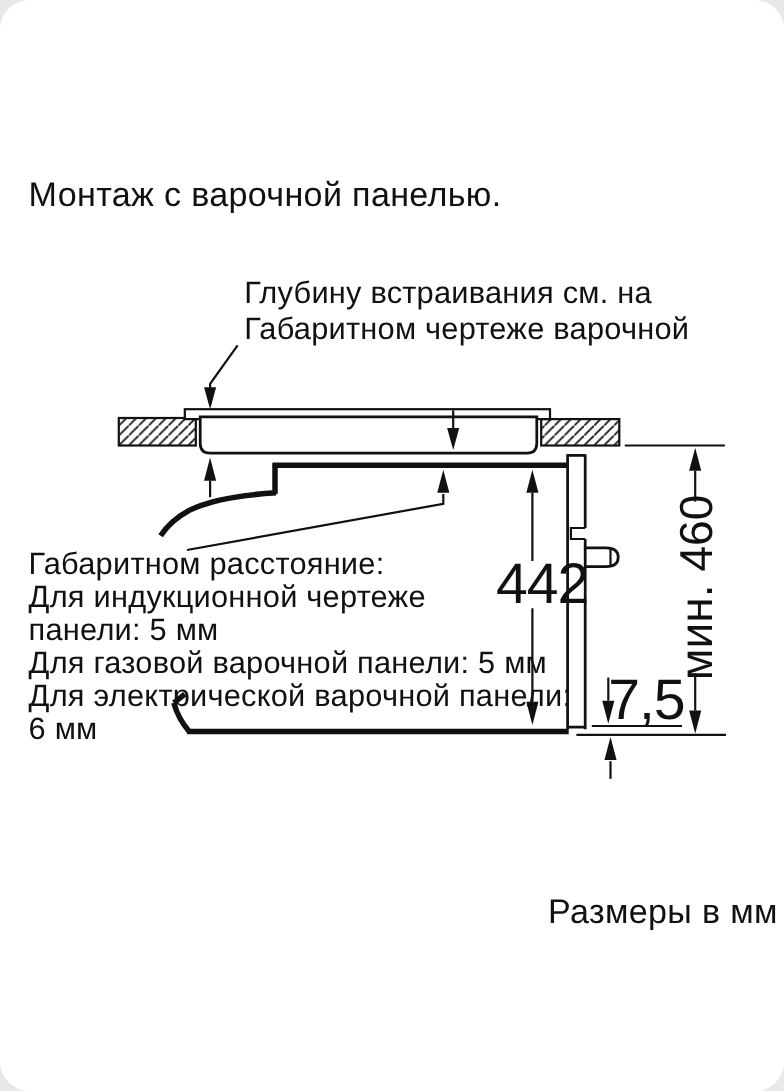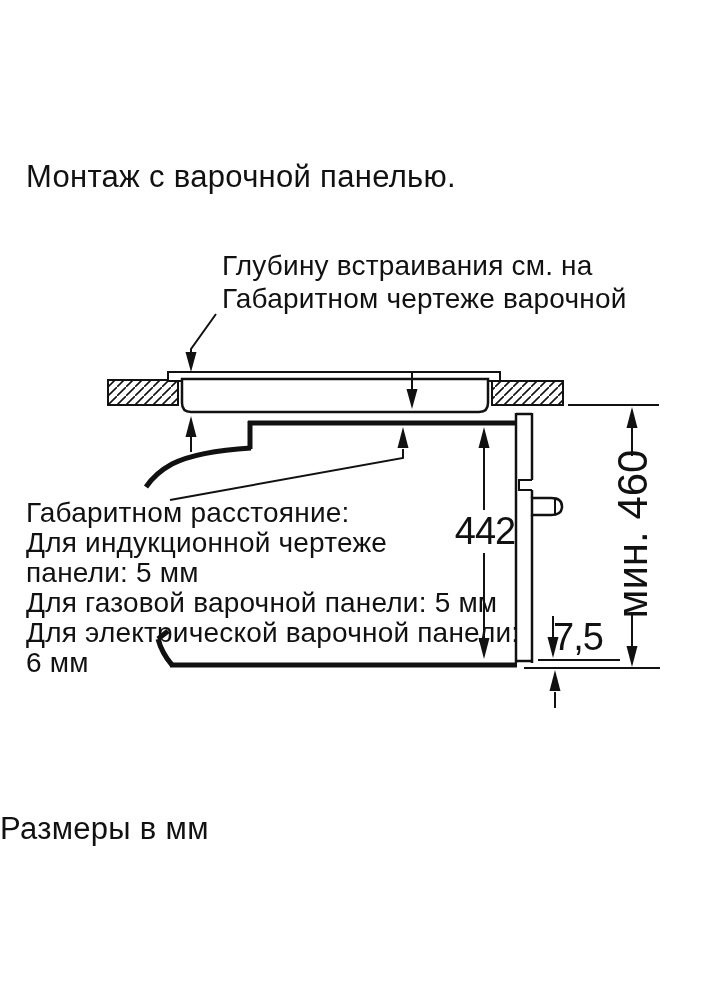--- a/index.html
+++ b/index.html
@@ -4,20 +4,21 @@
 <style>
   html,body{margin:0;padding:0;background:#e8e8e8;}
   .page{
     position:relative;
     width:713px;height:992px;
     background:#ffffff;
     font-family:"Liberation Sans","DejaVu Sans",sans-serif;
     color:#111;
     overflow:hidden;
     margin:0 auto;
+    border-radius:27px;
   }
   .abs{position:absolute;}
   .title{
     left:26px;top:160px;
     font-size:31px;line-height:34px;
     letter-spacing:0.3px;
     white-space:nowrap;
   }
   .depth-note{
     left:222px;top:249px;
@@ -25,35 +26,35 @@
     letter-spacing:0.2px;
     white-space:nowrap;
   }
   .clearance-note{
     left:26px;top:498px;
     font-size:28px;line-height:30px;
     letter-spacing:0.2px;
     white-space:nowrap;
   }
   .dim{
-    font-size:38px;line-height:38px;
+    font-size:52px;line-height:38px;
     letter-spacing:-1px;
     white-space:nowrap;
   }
   .dim-442{left:451px;top:512px;width:68px;text-align:center;}
   .dim-75{left:553px;top:618px;}
   .dim-460{
     left:633px;top:534px;
     font-size:42px;line-height:42px;letter-spacing:0;
     transform:translate(-50%,-50%) rotate(-90deg);
     white-space:nowrap;
   }
   .units{
     left:0;top:812px;width:707px;
-    text-align:left;
+    text-align:right;
     font-size:31px;line-height:34px;
     letter-spacing:0.3px;
     white-space:nowrap;
   }
   svg{position:absolute;left:0;top:0;}
 </style>
 </head>
 <body>
 
 <div class="page">

